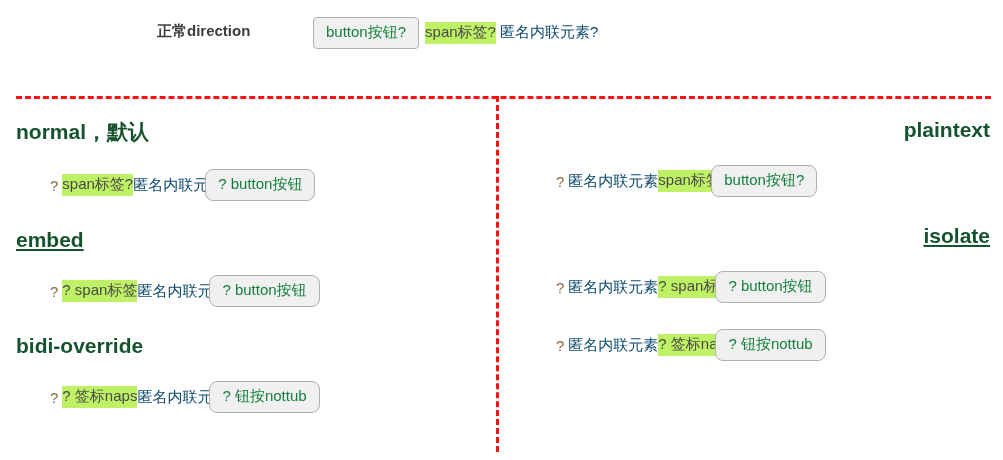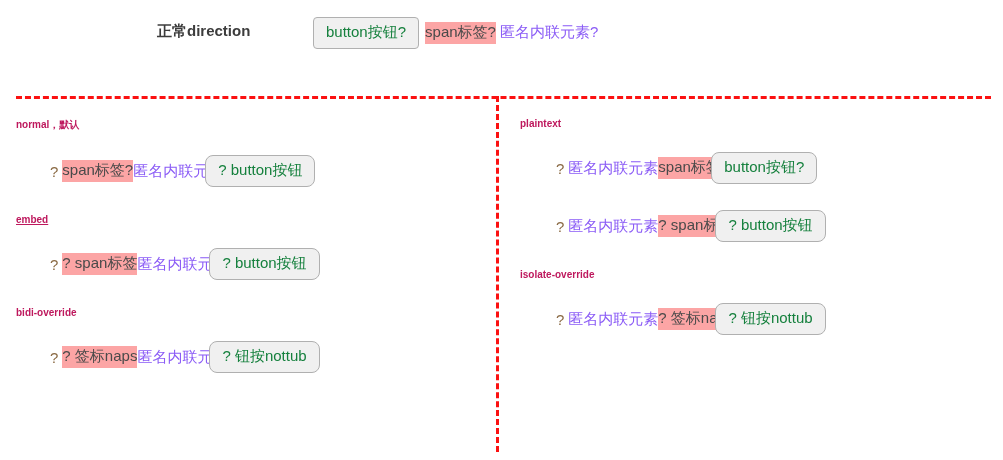--- a/index.html
+++ b/index.html
@@ -52,29 +52,29 @@
     border-left: 3px dashed #fb1111;
   }
 
   
   .col {
     position: absolute;
     top: 96px;
     width: 470px;
   }
   .col-left  { left: 16px; }
-  .col-right { left: 520px; }
+  .col-right { left: 520px; text-align: right; }
 
   .section { margin-top: 0; }
   .section + .section { margin-top: 0; }
 
   .sec-title {
     font-weight: bold;
-    color: #be185d;
-    font-size: 10px;
+    color: #14532d;
+    font-size: 21px;
     white-space: nowrap;
   }
   .sec-row {
     white-space: nowrap;
     display: flex;
     align-items: center;
     overflow: hidden;
   }
 
   
@@ -88,25 +88,25 @@
   .col-right .sec-1 .sec-row,
   .col-right .sec-2 .sec-row,
   .col-right .sec-3 .sec-row { margin-left: 36px; }
 
   
   .qmark {
     color: #8a6a44;
     font-size: 15px;
   }
   .plain {
-    color: #8b5cf6;
+    color: #0c4a6e;
     font-size: 15px;
   }
   .hl {
-    background: #fca5a5;
+    background: #bef264;
     color: #4a4a4a;
     font-size: 15px;
     padding: 1px 0 2px 0;
   }
   .btn {
     display: inline-block;
     background: #f0f0f0;
     border: 1px solid #b0b0b0;
     border-radius: 4px;
     color: #15803d;
@@ -181,31 +181,31 @@
     <div class="sec-row">
       <span class="qmark">?</span>
       <span class="gap"></span>
       <span class="plain">匿名内联元素</span>
       <span class="hl">span标签?</span>
       <span class="btn">button按钮?</span>
     </div>
   </div>
 
   <div class="section sec-2">
+    <div class="sec-title">isolate</div>
     <div class="sec-row">
       <span class="qmark">?</span>
       <span class="gap"></span>
       <span class="plain">匿名内联元素</span>
       <span class="hl">? span标签</span>
       <span class="btn">? button按钮</span>
     </div>
   </div>
 
   <div class="section sec-3">
-    <div class="sec-title">isolate-override</div>
     <div class="sec-row">
       <span class="qmark">?</span>
       <span class="gap"></span>
       <span class="plain">匿名内联元素</span>
       <span class="hl">? 签标naps</span>
       <span class="btn">? 钮按nottub</span>
     </div>
   </div>
 
 </div>

